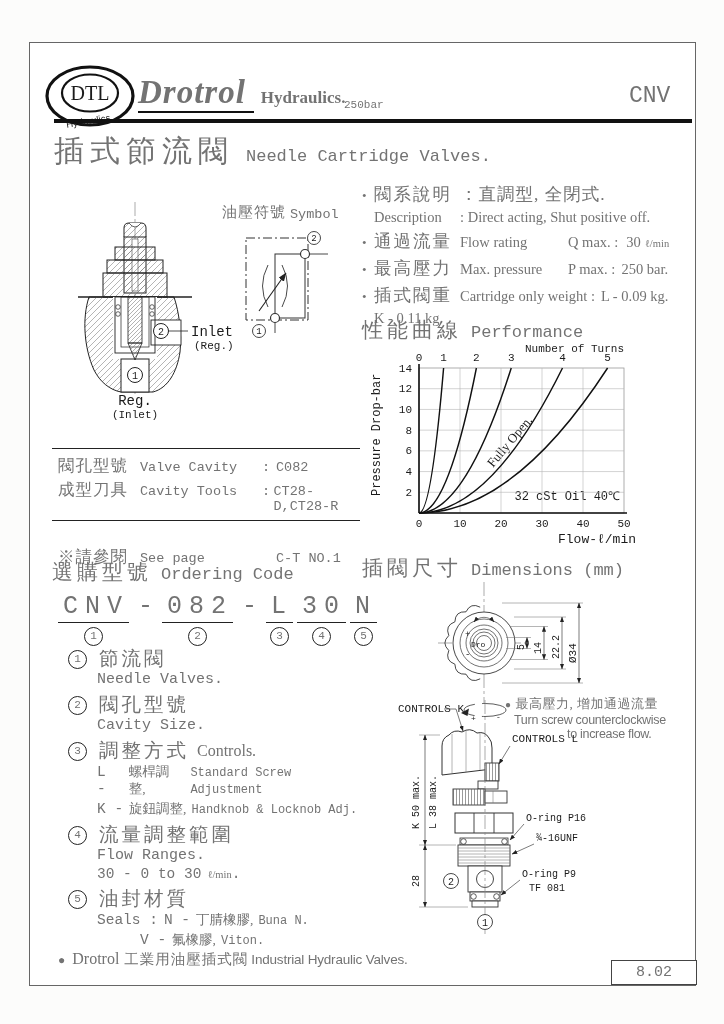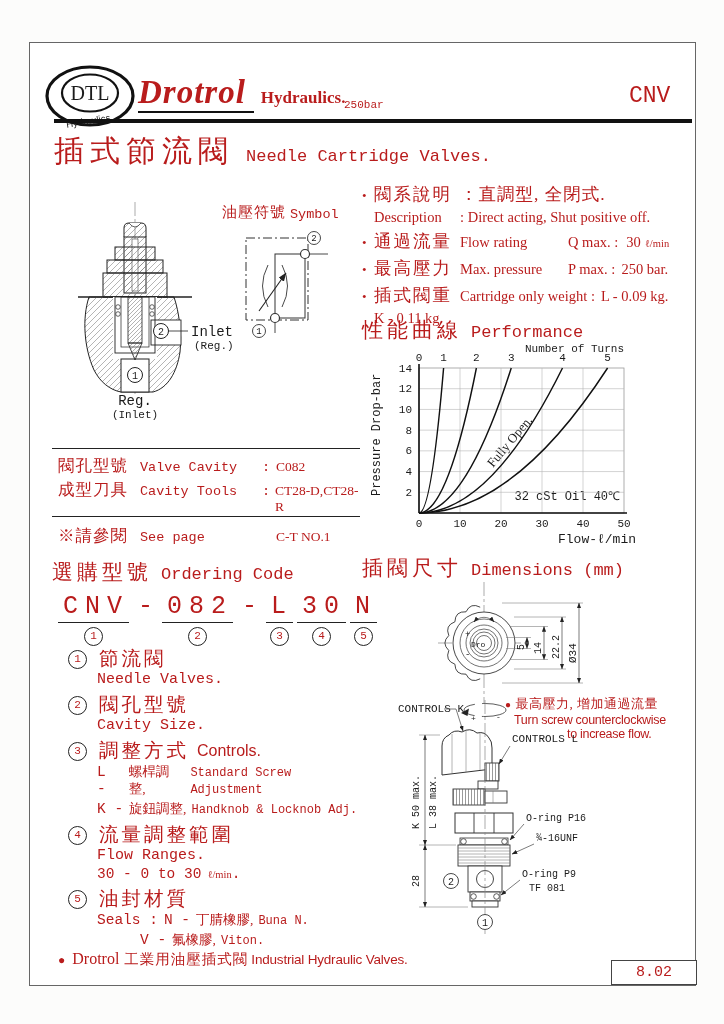--- a/index.html
+++ b/index.html
@@ -1,16 +1,16 @@
 <!DOCTYPE html>
 <html><head>
 <meta charset="utf-8">
 <style>
   html,body{margin:0;padding:0;background:#ededeb}
-  .page{position:relative;width:724px;height:1024px;background:#fcfcfb;font-family:"Liberation Serif",serif;color:#b91c1c;overflow:hidden}
+  .page{position:relative;width:724px;height:1024px;background:#fcfcfb;font-family:"Liberation Serif",serif;color:#737373;overflow:hidden}
   .abs{position:absolute}
   .sheet{position:absolute;left:29px;top:42px;width:665px;height:942px;border:1px solid #666;background:#fff}
   .mono{font-family:"Liberation Mono",monospace}
 
   
   .brand{display:flex;align-items:baseline}
   .brand-main{font-size:33px;font-weight:bold;font-style:italic;border-bottom:2.5px solid #111;padding:0 8px 0 0;letter-spacing:1px}
   .brand-sub{font-size:17px;font-weight:bold;margin-left:7px}
   .hrule{background:#111}
   .title{display:flex;align-items:baseline}
@@ -33,37 +33,37 @@
   .spec-en-label{font-size:14.5px;width:86px;flex:none}
   .unit{font-size:10.5px}
   .krow{justify-content:flex-start;padding-right:4px}
 
   
   .cavity{width:308px;border-top:1.6px solid #222;padding-top:5px}
   .cav-row{display:flex;align-items:baseline;padding:1px 0 1px 6px}
   .cav-zh{font-size:16.5px;letter-spacing:1px;width:82px;flex:none}
   .cav-en{font-size:13.5px;width:122px;flex:none;font-family:"Liberation Mono",monospace}
   .cav-colon{font-size:13.5px;width:14px;font-family:"Liberation Mono",monospace}
-  .cav-val{font-size:13.5px;font-family:Liberation Serif, serif}
-  .cav-note{border-top:1.6px solid #222;padding-top:7px}
+  .cav-val{font-size:13.5px;font-family:Liberation Mono, monospace}
+  .cav-note{border-top:1.6px solid #222;margin-top:5px;padding-top:24px}
 
   
   .code{display:flex;align-items:flex-start}
   .part{display:flex;flex-direction:column;align-items:center;margin:0 2px}
   .part-text{font-family:"Liberation Mono",monospace;font-size:25px;letter-spacing:7px;padding:0 0 1px 5px;border-bottom:1.6px solid #222}
   .code-dash{font-family:"Liberation Mono",monospace;font-size:25px;margin:0 7px}
   .cn{display:inline-flex;align-items:center;justify-content:center;width:17px;height:17px;border:1.1px solid #222;border-radius:50%;font-size:11px;font-family:"Liberation Mono",monospace;line-height:1;flex:none;background:#fff}
   .part .cn{margin-top:4px}
 
   
   .oitem{margin-bottom:5px}
   .oitem-head{display:flex;align-items:center}
   .oitem-head .cn{margin-right:12px}
   .oitem-zh{font-size:19.5px;letter-spacing:3px;line-height:22px}
-  .oitem-en-inline{font-size:16px;margin-left:8px;font-family:Liberation Sans, sans-serif}
+  .oitem-en-inline{font-size:16px;margin-left:8px;font-family:Liberation Serif, serif}
   .oitem-en{margin-left:29px;font-size:15px;line-height:18px;font-family:"Liberation Mono",monospace;margin-top:1px}
   .sub{margin-left:29px;display:flex;align-items:baseline;line-height:17px;margin-top:1px}
   .sub-code{font-family:"Liberation Mono",monospace;font-size:14.5px;margin-right:6px}
   .sub-zh{font-size:13.5px;margin-right:5px}
   .sub-en{font-family:"Liberation Mono",monospace;font-size:12px}
   .sub2{margin-left:72px}
   .seals-label{font-family:"Liberation Mono",monospace;font-size:14.5px;margin-right:6px}
 
   
   .sym-title{display:flex;align-items:flex-end}

